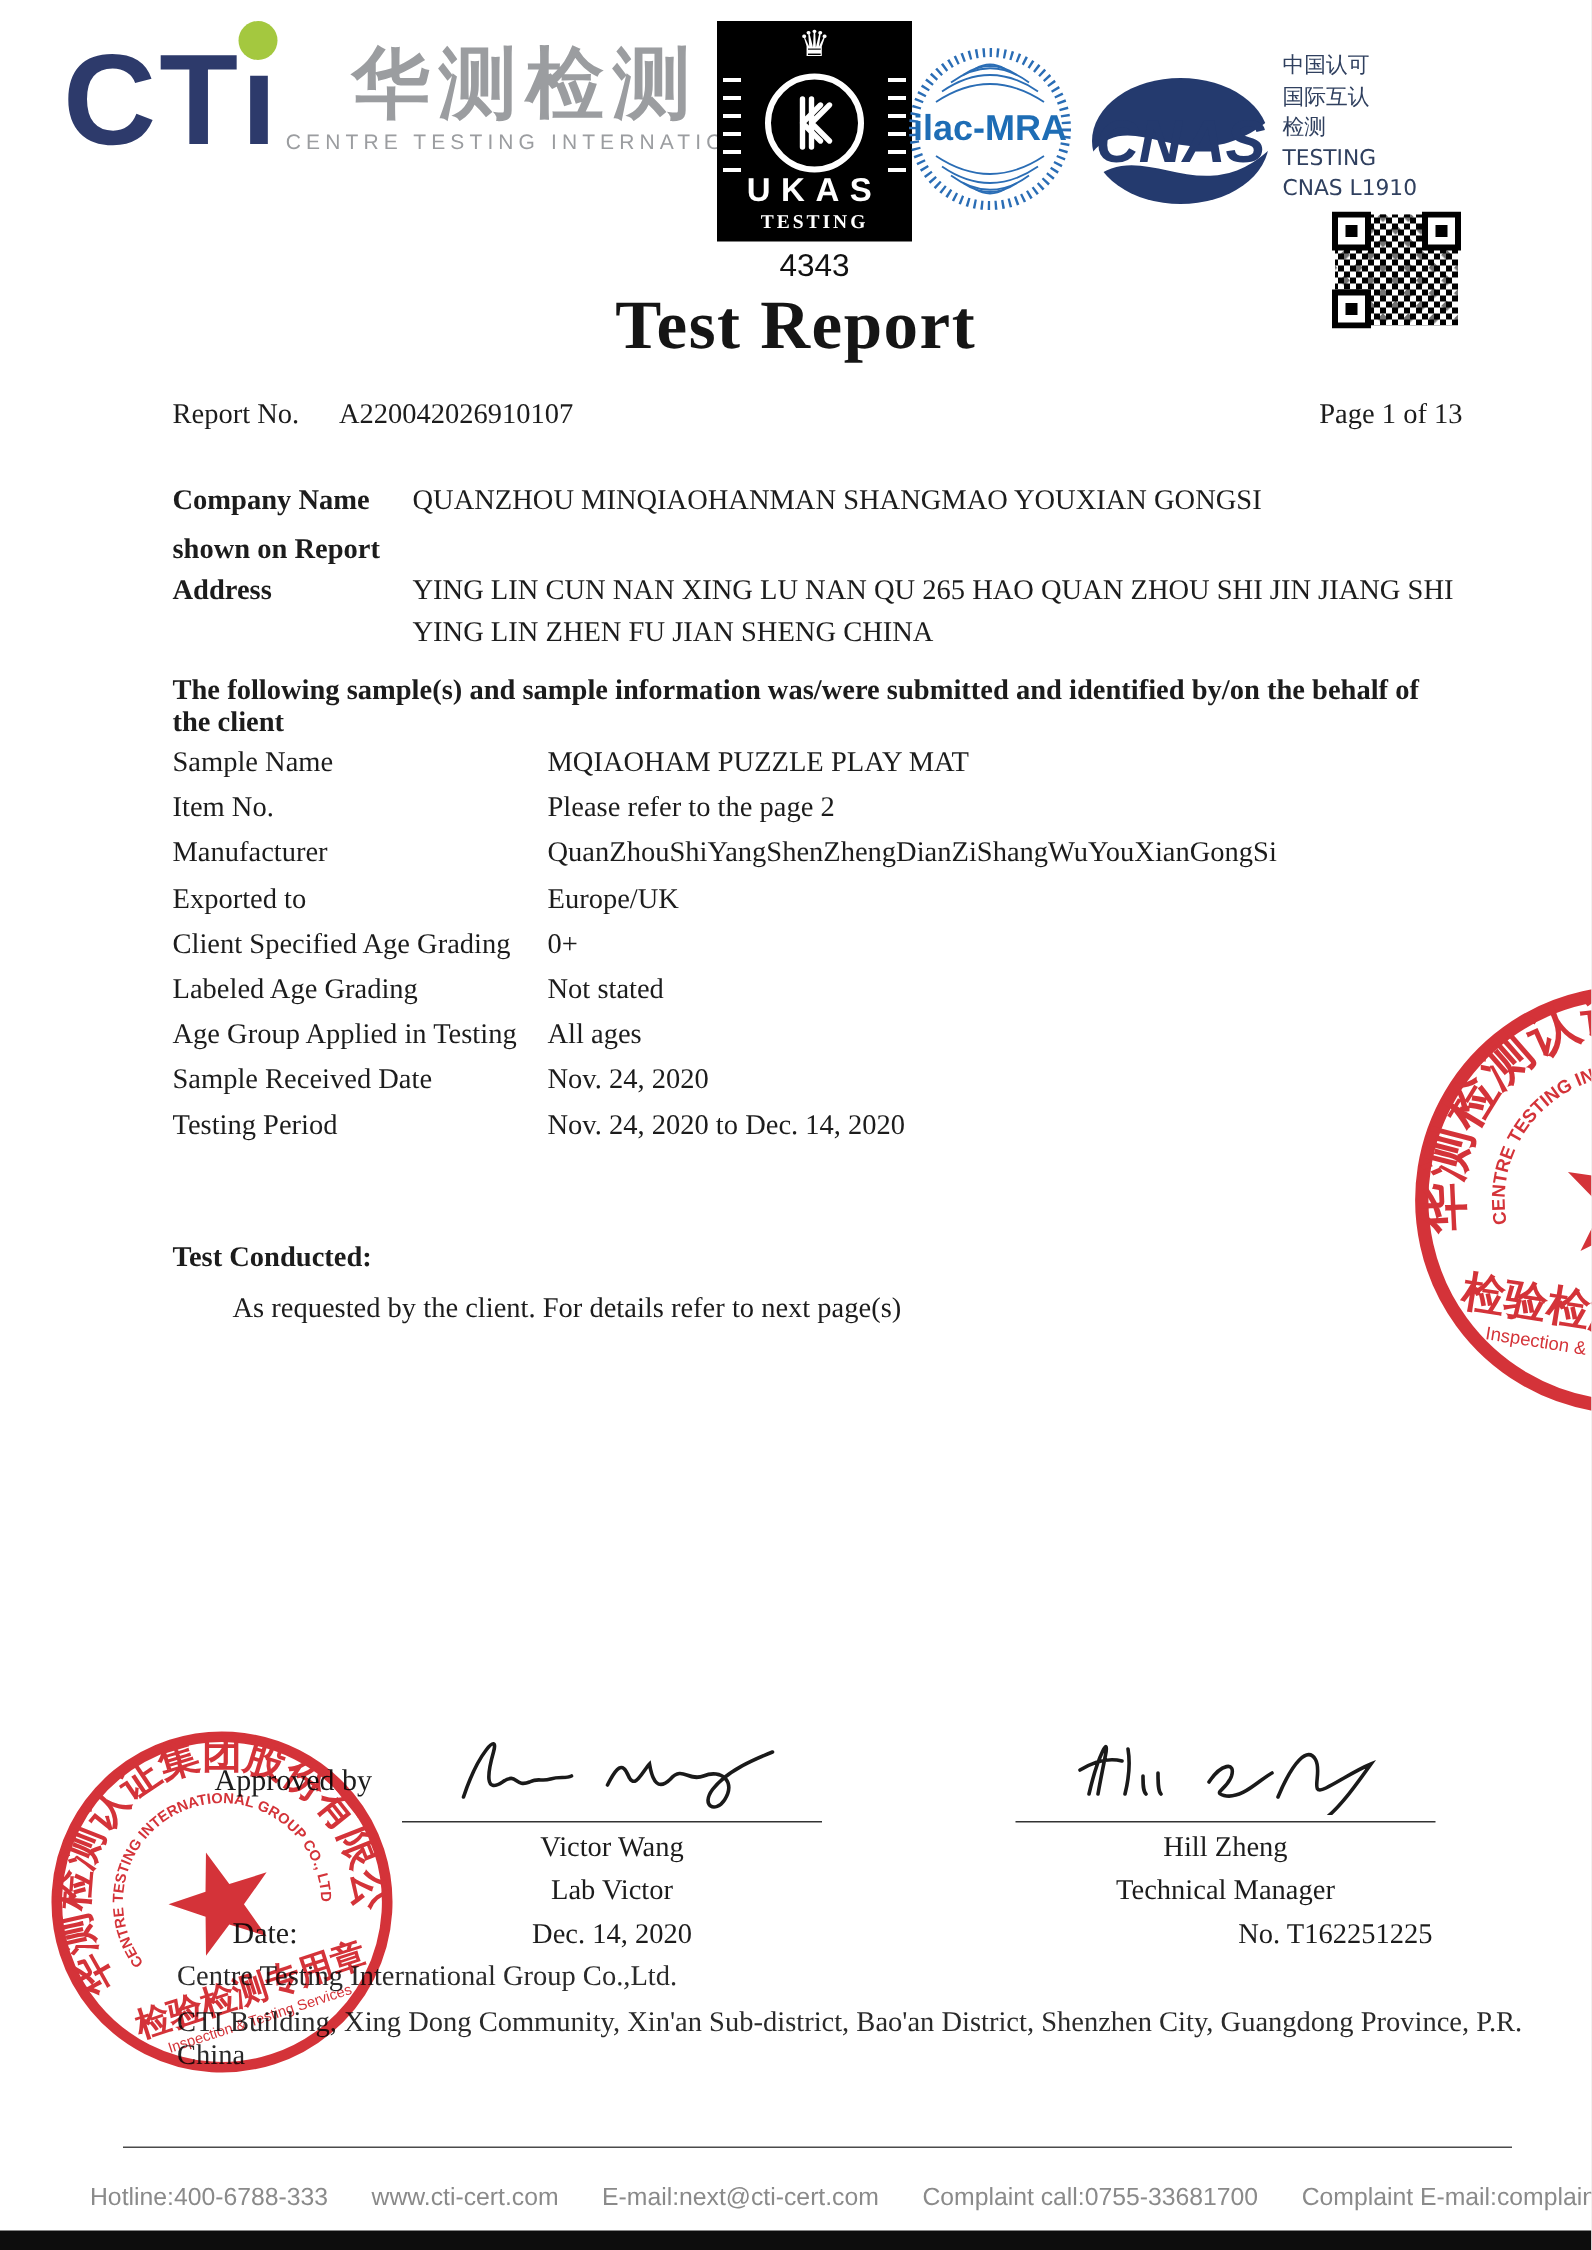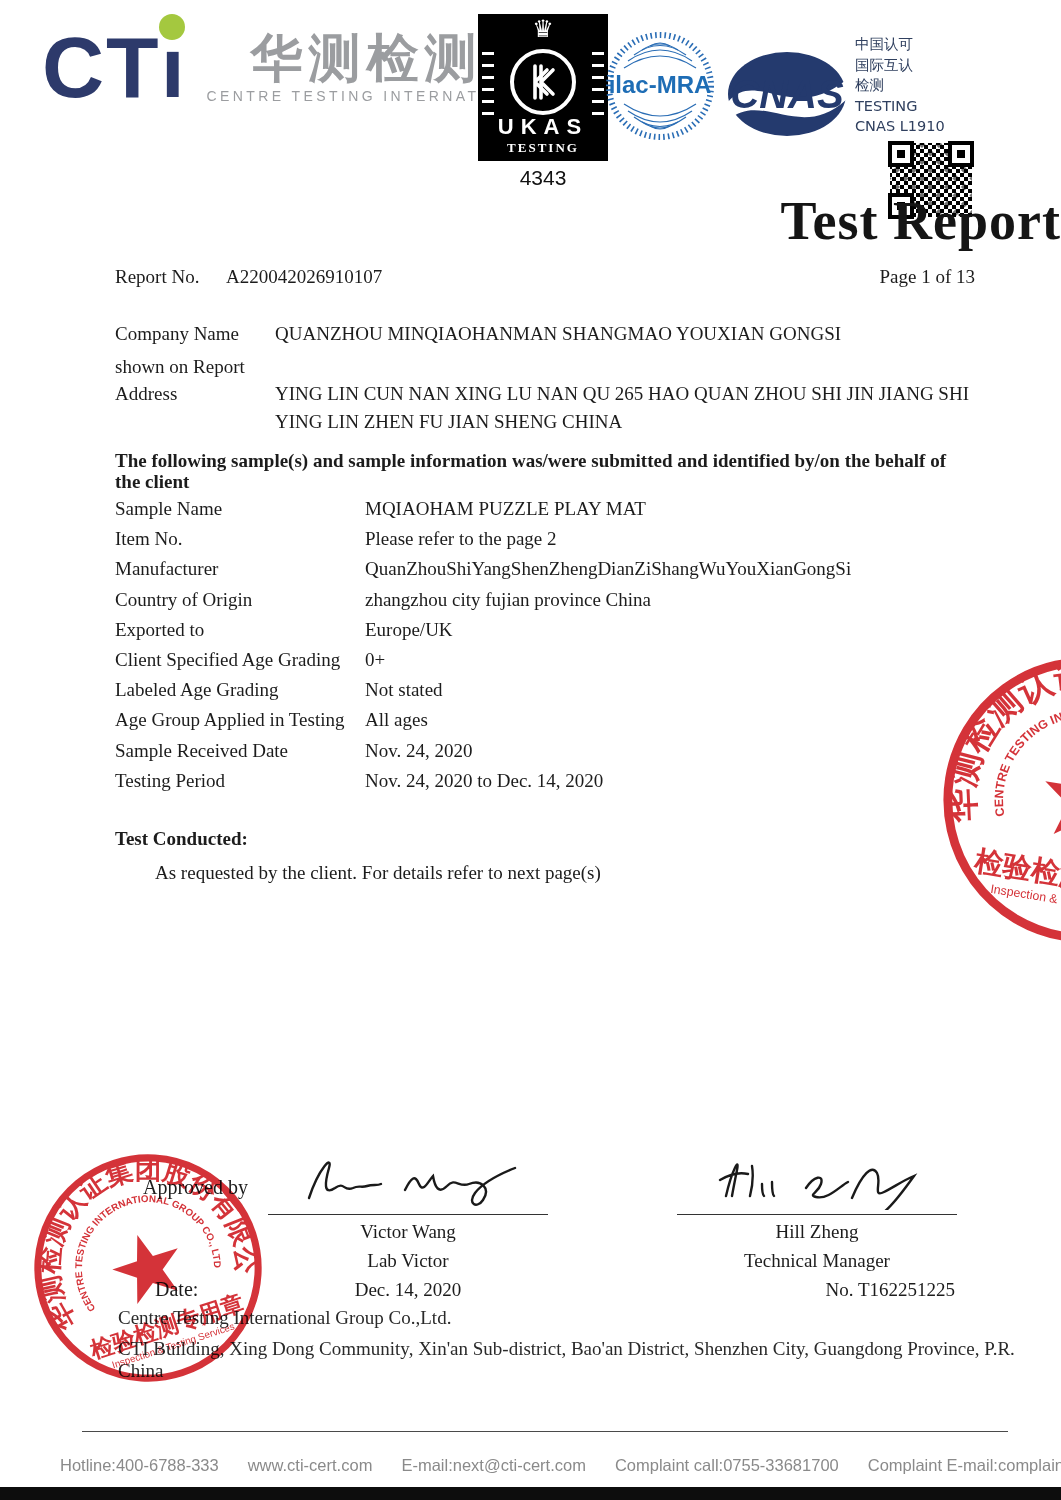--- a/index.html
+++ b/index.html
@@ -4,49 +4,49 @@
 <style>
   html,body{margin:0;padding:0;background:#e8e8e6;}
   .page{
     position:relative;width:1061px;height:1500px;margin:0 auto;
     background:#ffffff;overflow:hidden;
     font-family:"Liberation Serif","DejaVu Serif",serif;color:#1c1c1c;
   }
   .abs{position:absolute;}
 
   
-  .cti-logo{left:42px;top:28px;display:flex;align-items:center;gap:20px;}
+  .cti-logo{left:42px;top:28px;display:flex;align-items:flex-start;gap:4px;}
   .cti-word{position:relative;font-family:"Liberation Sans","DejaVu Sans",sans-serif;
     font-weight:bold;font-size:86px;line-height:78px;color:#2d3a6b;letter-spacing:2px;}
   .cti-dot{position:absolute;right:2px;top:-14px;width:26px;height:26px;border-radius:50%;background:#a4c83f;}
   .cti-cn{font-family:"DejaVu Sans","Liberation Sans",sans-serif;color:#9b9da0;font-size:52px;line-height:56px;letter-spacing:6px;font-weight:bold;margin-left:44px;}
   .cti-sub{font-family:"Liberation Sans","DejaVu Sans",sans-serif;color:#9b9da0;font-size:14px;letter-spacing:3.4px;margin-top:2px;}
 
   
   .ukas-box{left:478px;top:14px;width:130px;height:147px;background:#000;color:#fff;text-align:center;}
   .ukas-ticks-l,.ukas-ticks-r{position:absolute;top:38px;width:12px;height:72px;
     background:repeating-linear-gradient(to bottom,#fff 0 3px,transparent 3px 12px);}
   .ukas-ticks-l{left:4px;} .ukas-ticks-r{right:4px;}
   .ukas-crown{font-size:24px;line-height:26px;margin-top:2px;color:#fff;
     font-family:"DejaVu Sans",sans-serif;}
   .ukas-name{font-family:"Liberation Sans",sans-serif;font-weight:bold;font-size:22px;letter-spacing:7px;margin-top:72px;}
   .ukas-testing{font-family:"Liberation Serif",serif;font-weight:bold;font-size:13px;letter-spacing:2px;}
   .ukas-circle{position:absolute;left:31px;top:34px;}
   .ukas-number{left:478px;top:166px;width:130px;text-align:center;
     font-family:"Liberation Sans",sans-serif;font-size:21px;color:#111;}
 
   
-  .report-title{left:0;top:190px;width:1061px;text-align:right;
-    font-size:54px;font-weight:bold;letter-spacing:1px;color:#151515;}
+  .report-title{left:0;top:190px;width:1061px;text-align:center;
+    font-size:46px;font-weight:bold;letter-spacing:1px;color:#151515;}
   .meta-row{left:0;top:266px;width:1061px;font-size:19px;}
   .meta-label{position:absolute;left:115px;}
   .meta-value{position:absolute;left:226px;}
   .meta-page{position:absolute;right:86px;}
   .company-block{left:0;top:318px;width:1061px;font-size:19px;line-height:31px;}
-  .company-block .c-lbl{position:absolute;left:115px;font-weight:normal;text-align:center;}
+  .company-block .c-lbl{position:absolute;left:115px;font-weight:bold;text-align:center;}
   .company-block .c-val{position:absolute;left:275px;}
 
   .intro{left:115px;top:450px;width:845px;font-size:19px;font-weight:bold;line-height:21px;}
 
   .sample-rows{left:115px;top:498px;width:860px;font-size:19px;}
   .srow{display:flex;height:30.2px;align-items:flex-start;}
   .srow .s-lbl{width:250px;flex:none;}
   .srow .s-val{flex:1;}
 
   .tc-head{left:115px;top:828px;font-size:19px;font-weight:bold;}
@@ -199,24 +199,20 @@
       </div>
     <div class="srow">
         <span class="s-lbl">Item No.</span>
         <span class="s-val">Please refer to the page 2</span>
       </div>
     <div class="srow">
         <span class="s-lbl">Manufacturer</span>
         <span class="s-val">QuanZhouShiYangShenZhengDianZiShangWuYouXianGongSi</span>
       </div>
     <div class="srow">
-        <span class="s-lbl">Country of Origin</span>
-        <span class="s-val">zhangzhou city fujian province China</span>
-      </div>
-    <div class="srow">
         <span class="s-lbl">Exported to</span>
         <span class="s-val">Europe/UK</span>
       </div>
     <div class="srow">
         <span class="s-lbl">Client Specified Age Grading</span>
         <span class="s-val">0+</span>
       </div>
     <div class="srow">
         <span class="s-lbl">Labeled Age Grading</span>
         <span class="s-val">Not stated</span>

